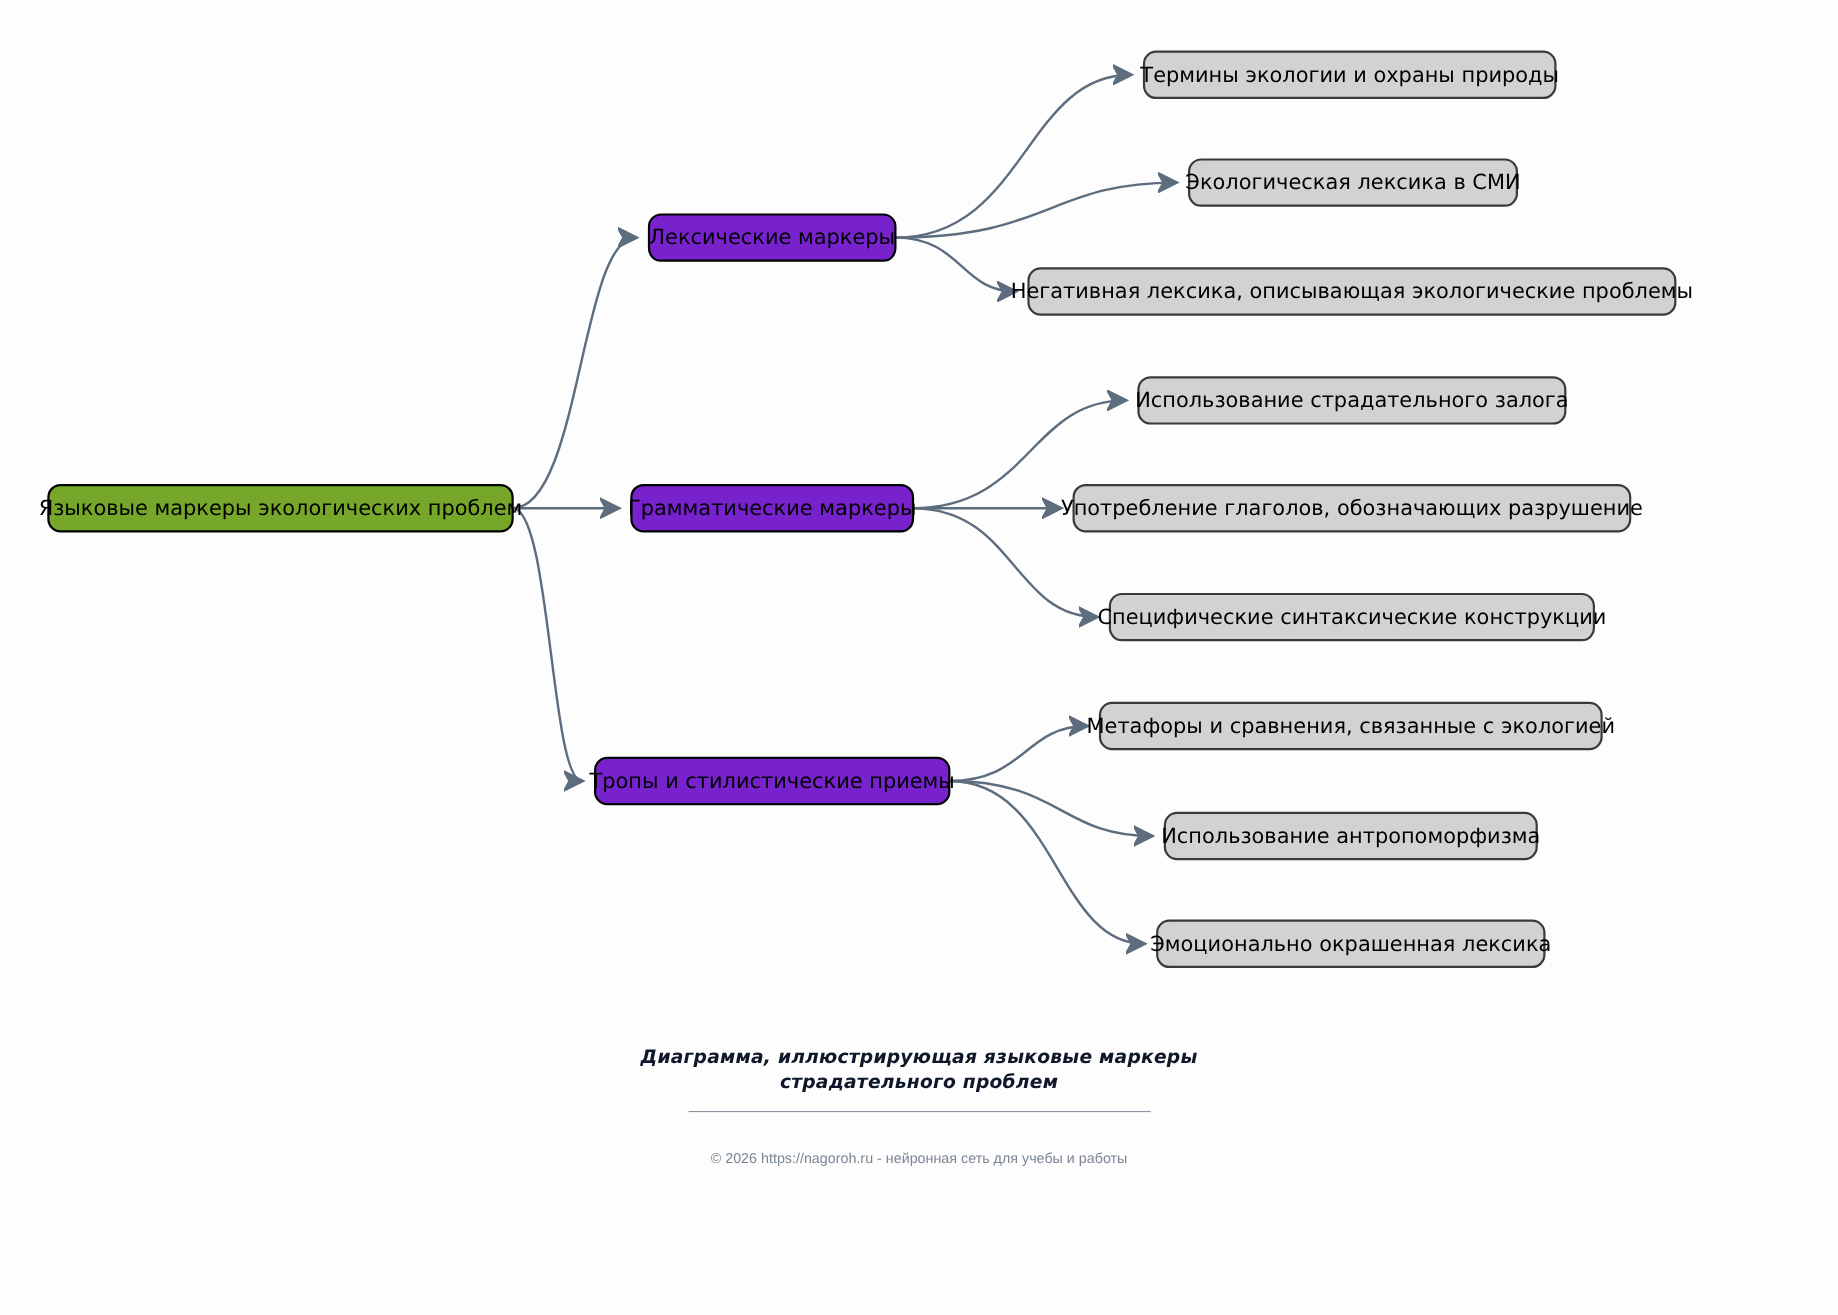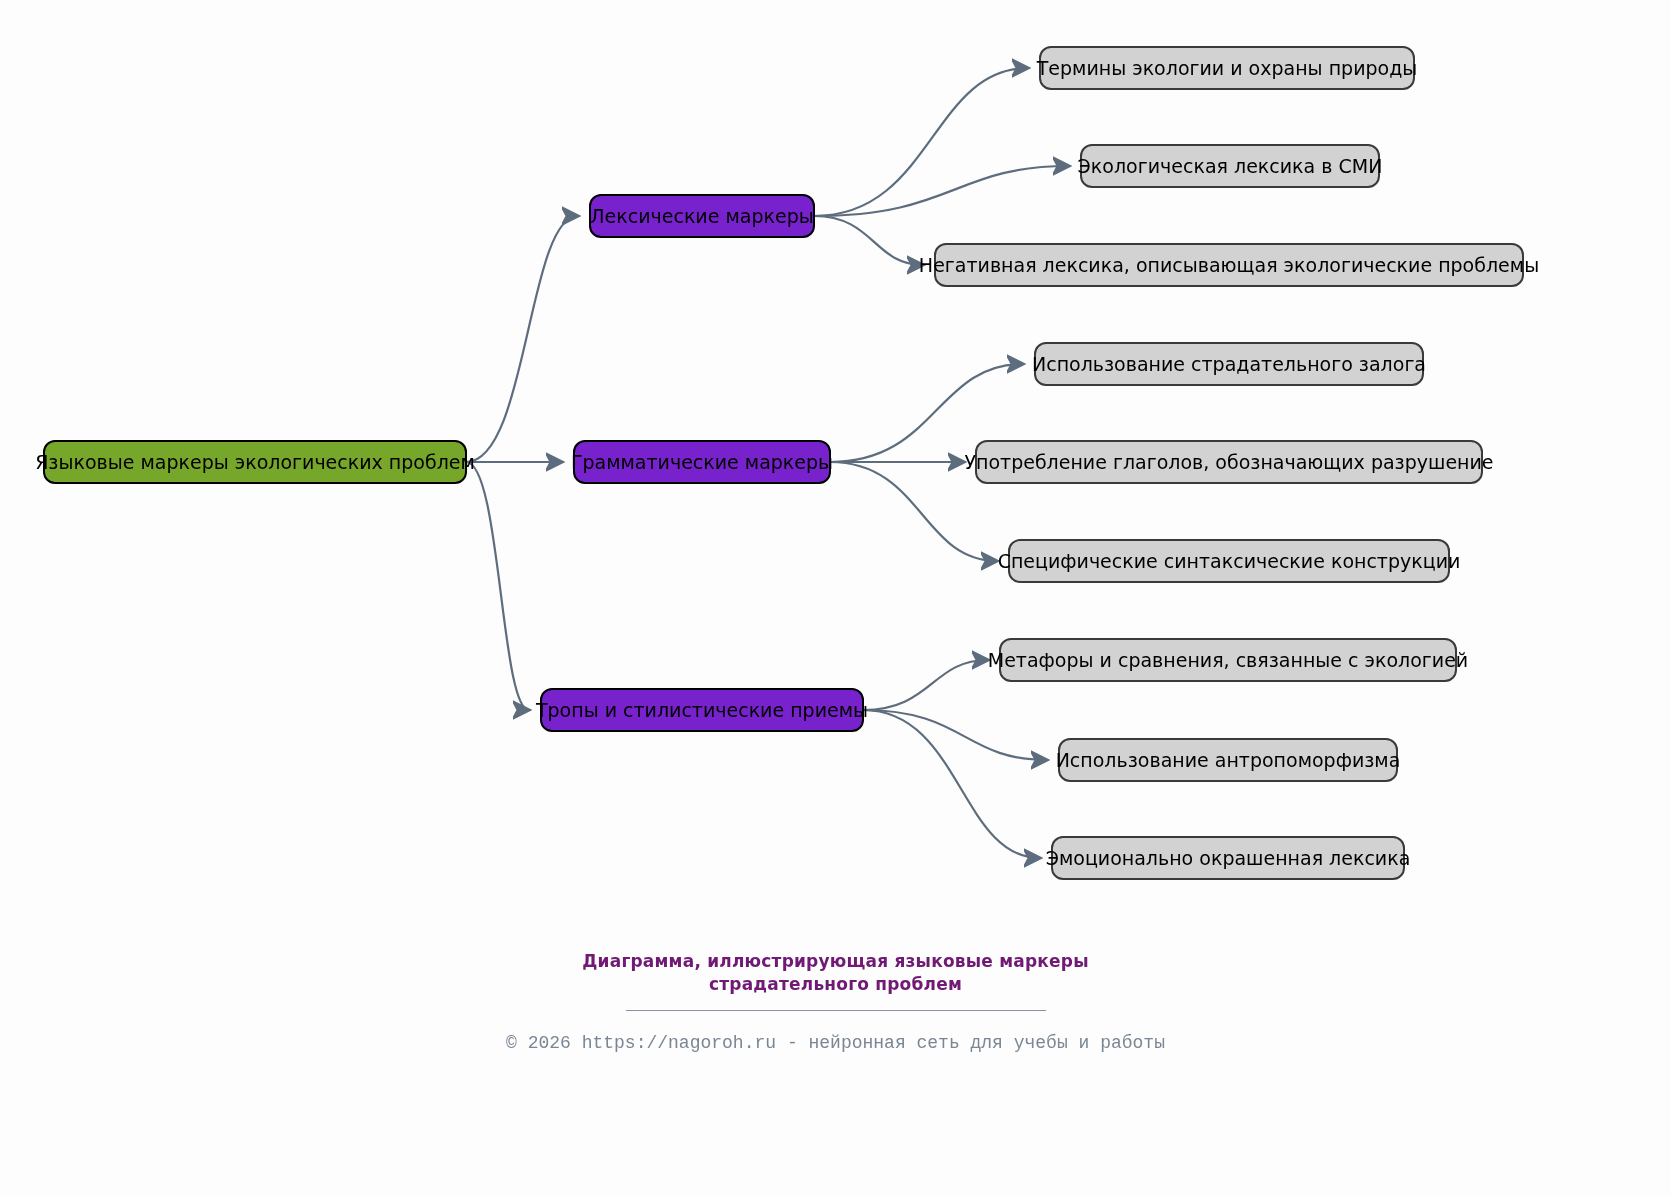--- a/index.html
+++ b/index.html
@@ -64,34 +64,35 @@
     position: absolute;
     left: 0;
     right: 0;
     top: 950px;
     text-align: center;
   }
   .caption-title {
     font-family: "DejaVu Sans", sans-serif;
     font-size: 17px;
     font-weight: bold;
-    color: #701a75;
+    color: #0f172a;
     line-height: 1.35;
     letter-spacing: 0.2px;
+    font-style: italic;
   }
   .caption-rule {
     width: 420px;
     height: 0;
     margin: 14px auto 0 auto;
     border-top: 1.5px solid #8a93a0;
   }
   .caption-footer {
-    margin-top: 22px;
-    font-family: Liberation Mono, monospace;
-    font-size: 18px;
+    margin-top: 34px;
+    font-family: Liberation Sans, sans-serif;
+    font-size: 13px;
     color: #7a8694;
   }
 </style>
 </head>
 <body>
 
 <div id="diagram-root">
   <svg id="graph" viewBox="0 0 1671 1195">
     <defs>
       <marker id="arrow" viewBox="0 0 12 12" refX="10" refY="6" markerWidth="9" markerHeight="9" orient="auto-start-reverse">

